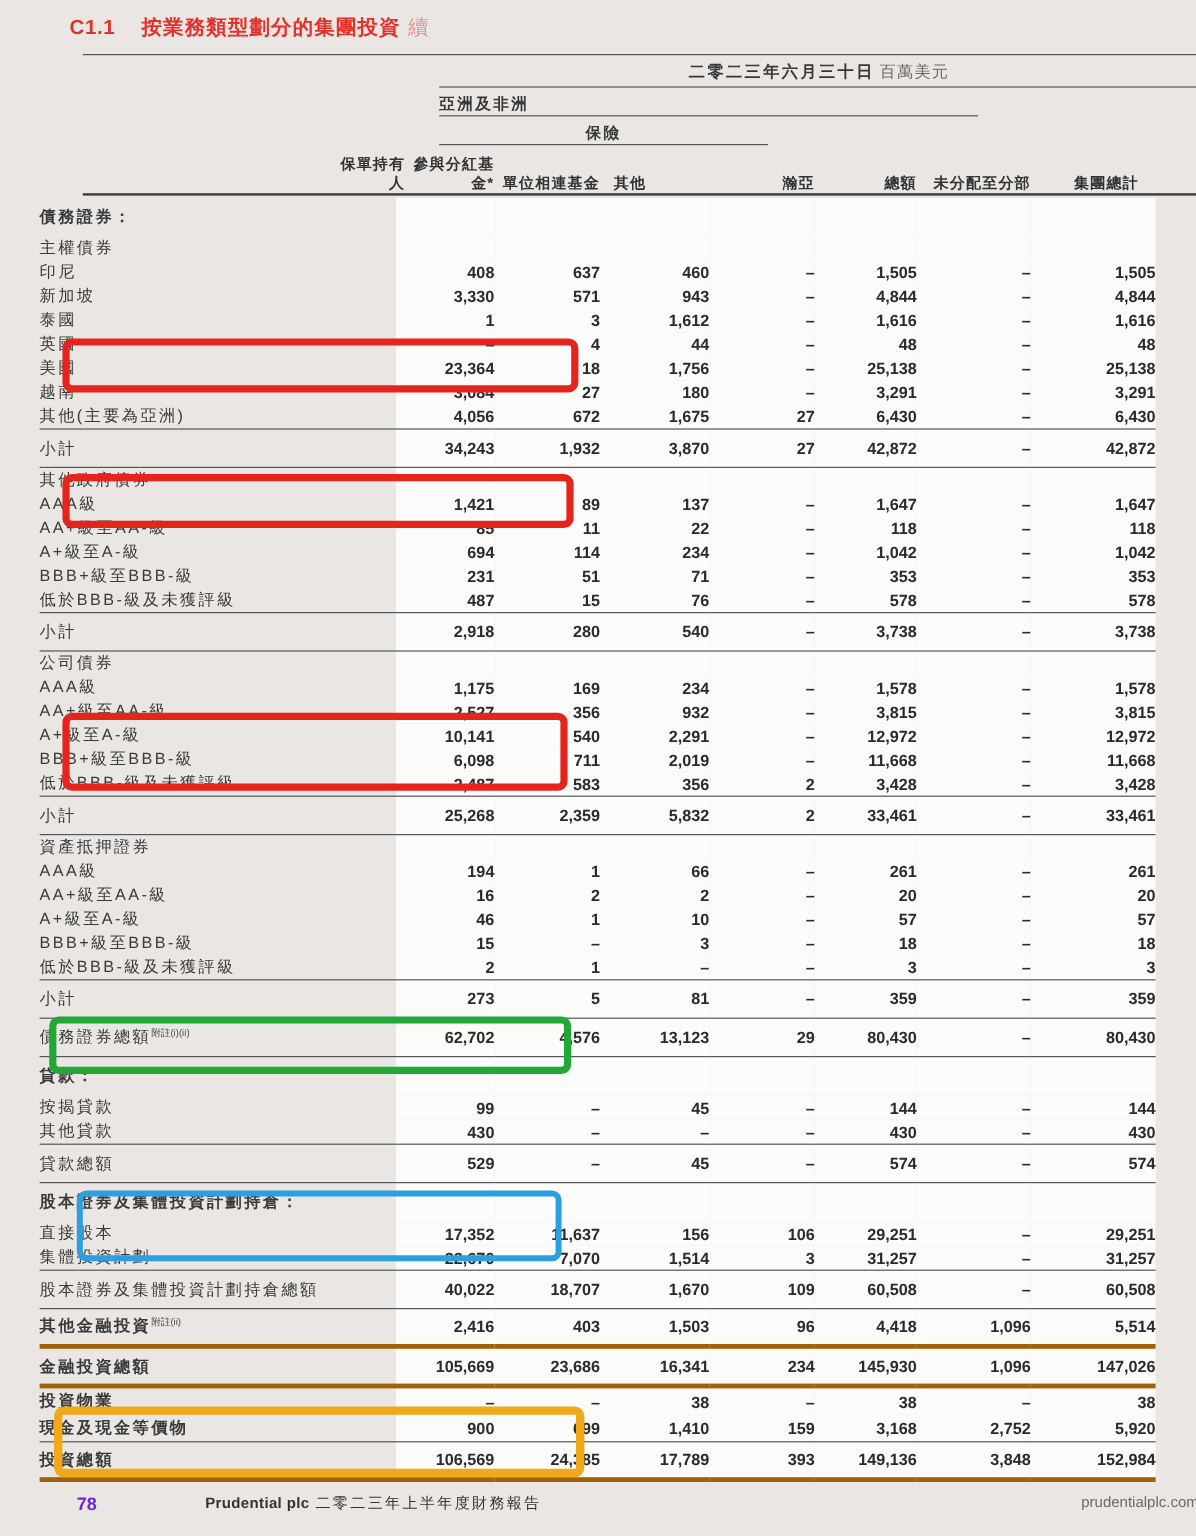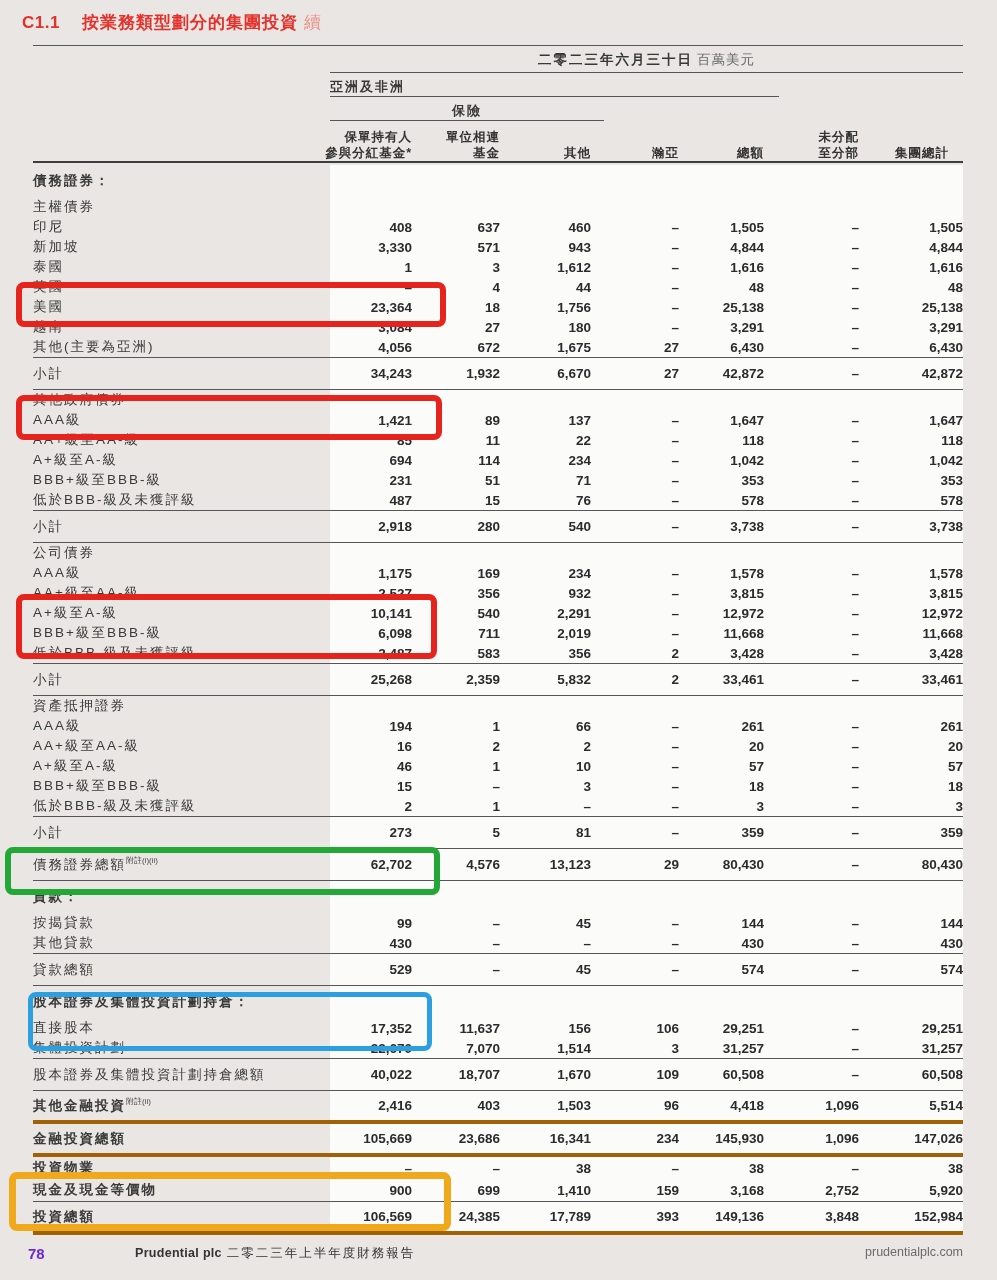--- a/index.html
+++ b/index.html
@@ -2,38 +2,38 @@
 <html><head>
 <meta charset="utf-8">
 <style>
   html,body{margin:0;padding:0;}
   body{
     width:997px;height:1280px;position:relative;overflow:hidden;
     background:#e9e6e3;
     font-family:"Liberation Sans","DejaVu Sans",sans-serif;
     color:#383838;
   }
-  .abs{position:absolute;}
+  .abs{position:absolute;margin-left:36px;}
   
   #page-title{left:22px;top:11px;font-size:17px;font-weight:bold;color:#e5312b;letter-spacing:1px;}
   #page-title .code{margin-right:22px;letter-spacing:0.5px;}
   #page-title .suffix{font-weight:normal;color:#ec8d86;margin-left:6px;}
   
   .rule{background:#55565a;height:1px;}
   #rule-top{left:33px;top:45px;width:930px;}
   #rule-2{left:330px;top:72px;width:633px;}
   #rule-3{left:330px;top:96px;width:449px;}
   #rule-4{left:330px;top:120px;width:274px;}
   #rule-hdr-bottom{left:33px;top:161px;width:930px;height:2px;background:#3c3d3f;}
   #hdr-date{left:330px;top:51px;width:633px;text-align:center;font-size:13.5px;}
   #hdr-date .d{font-weight:bold;letter-spacing:2px;}
   #hdr-date .u{font-weight:normal;color:#6b6b6b;letter-spacing:1px;margin-left:4px;}
   #hdr-region{left:330px;top:78px;width:449px;text-align:left;font-size:13px;font-weight:bold;letter-spacing:2px;}
   #hdr-ins{left:330px;top:102px;width:274px;text-align:center;font-size:13px;font-weight:bold;letter-spacing:2px;}
-  .colhead{position:absolute;width:132px;height:38px;top:123px;display:flex;flex-direction:column;justify-content:flex-end;align-items:flex-end;font-size:12.5px;font-weight:bold;line-height:16px;letter-spacing:1px;color:#333;text-align:right;}
+  .colhead{position:absolute;width:132px;height:38px;top:123px;display:flex;justify-content:flex-end;align-items:flex-end;font-size:12.5px;font-weight:bold;line-height:16px;letter-spacing:1px;color:#333;text-align:right;}
   
   #invest-table{position:absolute;left:33px;top:165px;width:930px;border-collapse:collapse;table-layout:fixed;}
   #invest-table td{padding:0;vertical-align:middle;font-size:13.5px;white-space:nowrap;overflow:visible;}
   td.lbl{letter-spacing:2px;color:#3a3a3a;}
   td.lbl.ind{padding-left:22px;margin-left:16px;}
   td.num{text-align:right;font-weight:bold;color:#2b2b2d;background:#fbfbfa;letter-spacing:0;}
   td.num:last-child{padding-right:14px;}
   tr.row-section td{height:32px;vertical-align:bottom;padding-bottom:3px;}
   tr.row-section td.lbl{font-weight:bold;}
   tr.row-subheader td{height:20px;}
@@ -77,21 +77,21 @@
 <div class="abs rule" id="rule-4"></div>
 
 <div class="colhead" style="left:280px;">
     <div>保單持有人</div>
     <div>參與分紅基金*</div>
   </div>
 <div class="colhead" style="left:368px;">
     <div>單位相連</div>
     <div>基金</div>
   </div>
-<div class="colhead" style="left:459px;">
+<div class="colhead" style="left:459px;justify-content:center;">
     <div>其他</div>
   </div>
 <div class="colhead" style="left:547px;">
     <div>瀚亞</div>
   </div>
 <div class="colhead" style="left:632px;">
     <div>總額</div>
   </div>
 <div class="colhead" style="left:727px;">
     <div>未分配</div>
@@ -202,21 +202,21 @@
         <td class="num">1,675</td>
         <td class="num">27</td>
         <td class="num">6,430</td>
         <td class="num">–</td>
         <td class="num">6,430</td>
       </tr>
       <tr class="row-subtotal">
         <td class="lbl">小計</td>
         <td class="num">34,243</td>
         <td class="num">1,932</td>
-        <td class="num">6,670</td>
+        <td class="num">3,870</td>
         <td class="num">27</td>
         <td class="num">42,872</td>
         <td class="num">–</td>
         <td class="num">42,872</td>
       </tr>
       <tr class="row-subheader">
         <td class="lbl">其他政府債券</td>
         <td class="num"></td>
         <td class="num"></td>
         <td class="num"></td>

